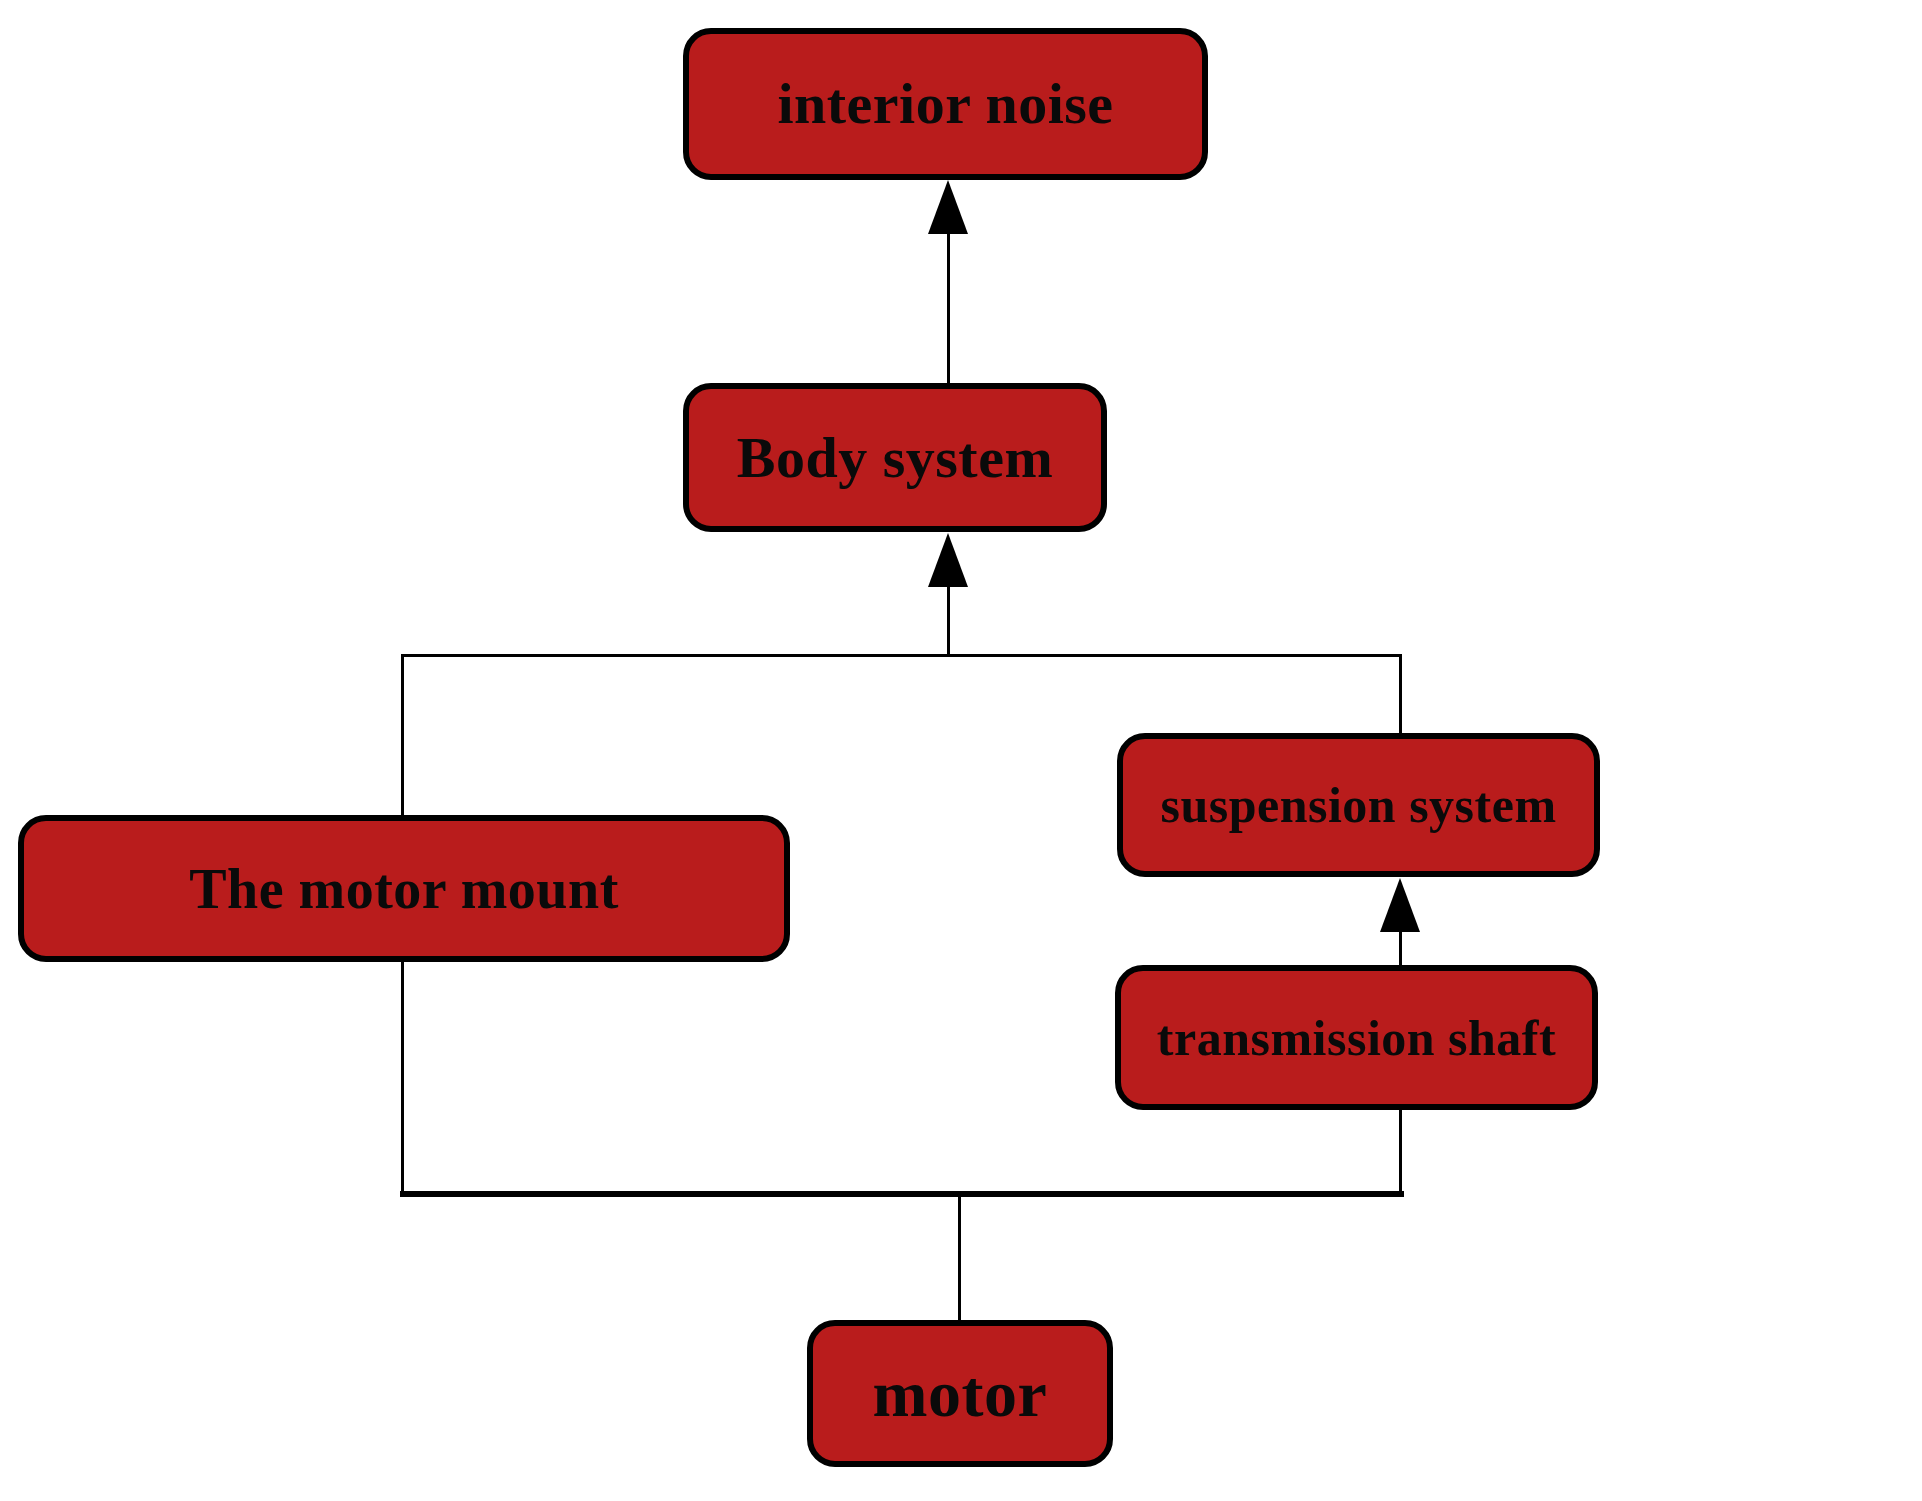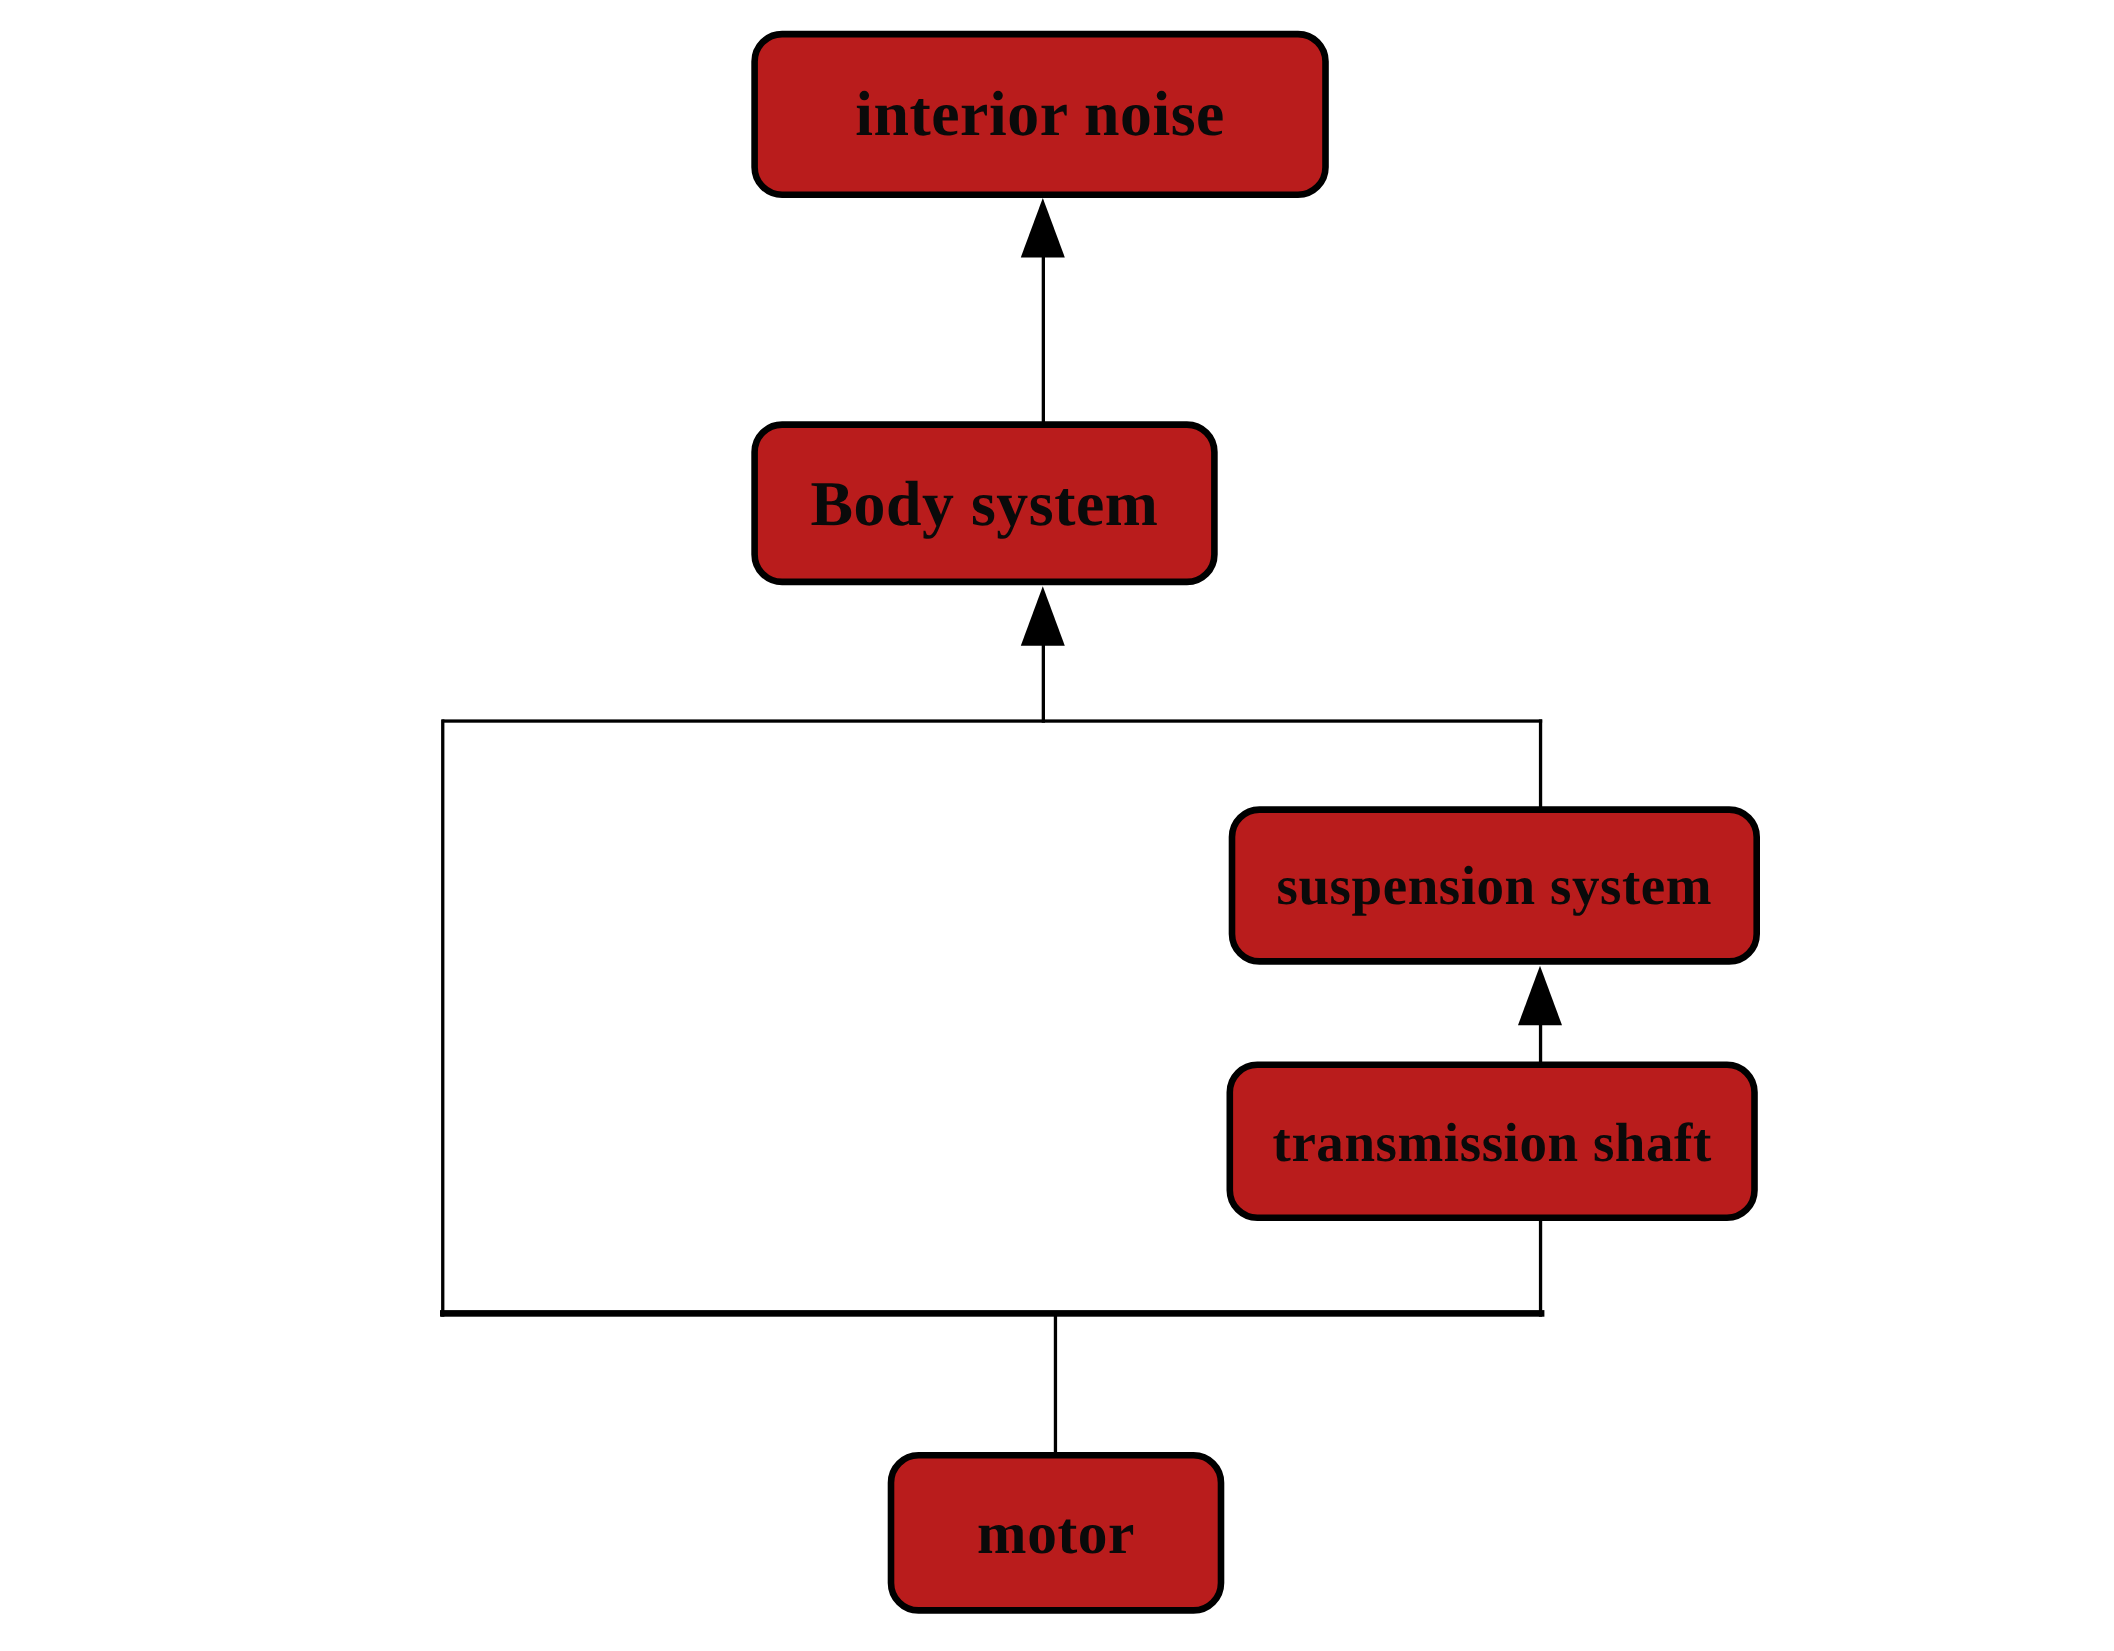--- a/index.html
+++ b/index.html
@@ -53,21 +53,21 @@
   #node-interior-noise .label { font-size: 58px; }
   #node-body-system      { left: 683px;  top: 383px;  width: 424px; height: 149px; }
   #node-body-system .label { font-size: 58px; }
   #node-motor-mount      { left: 18px;   top: 815px;  width: 772px; height: 147px; }
   #node-motor-mount .label { font-size: 56px; }
   #node-suspension       { left: 1117px; top: 733px;  width: 483px; height: 144px; }
   #node-suspension .label { font-size: 50px; }
   #node-transmission     { left: 1115px; top: 965px;  width: 483px; height: 145px; }
   #node-transmission .label { font-size: 50px; }
   #node-motor            { left: 807px;  top: 1320px; width: 306px; height: 147px; }
-  #node-motor .label { font-size: 54px; }
+  #node-motor .label { font-size: 66px; }
 
   
   #edge-body-to-interior-line   { left: 947px;  top: 195px;  width: 3px;    height: 190px; }
   #head-body-to-interior        { left: 928px;  top: 180px; }
   #edge-junction-to-body-line   { left: 947px;  top: 545px;  width: 3px;    height: 112px; }
   #head-junction-to-body        { left: 928px;  top: 533px; }
   #edge-top-bus                 { left: 402px;  top: 654px;  width: 1000px; height: 3px; }
   #edge-left-riser              { left: 401px;  top: 654px;  width: 3px;    height: 543px; }
   #edge-right-riser-top         { left: 1399px; top: 654px;  width: 3px;    height: 82px; }
   #edge-trans-to-susp-line      { left: 1399px; top: 918px;  width: 3px;    height: 50px; }
@@ -99,20 +99,23 @@
   <div class="edge" id="edge-motor-stem"></div>
 
   <div class="node" id="node-interior-noise">
     <span class="label">interior noise</span>
   </div>
 
   <div class="node" id="node-body-system">
     <span class="label">Body system</span>
   </div>
 
+  <div class="node" id="node-motor-mount">
+    <span class="label">The motor mount</span>
+  </div>
 
   <div class="node" id="node-suspension">
     <span class="label">suspension system</span>
   </div>
 
   <div class="node" id="node-transmission">
     <span class="label">transmission shaft</span>
   </div>
 
   <div class="node" id="node-motor">

